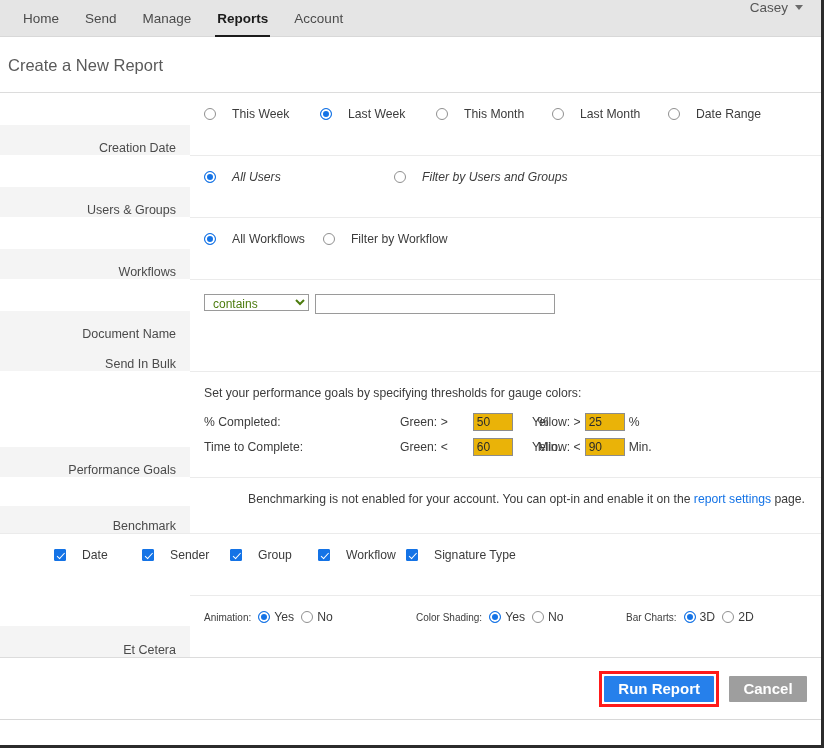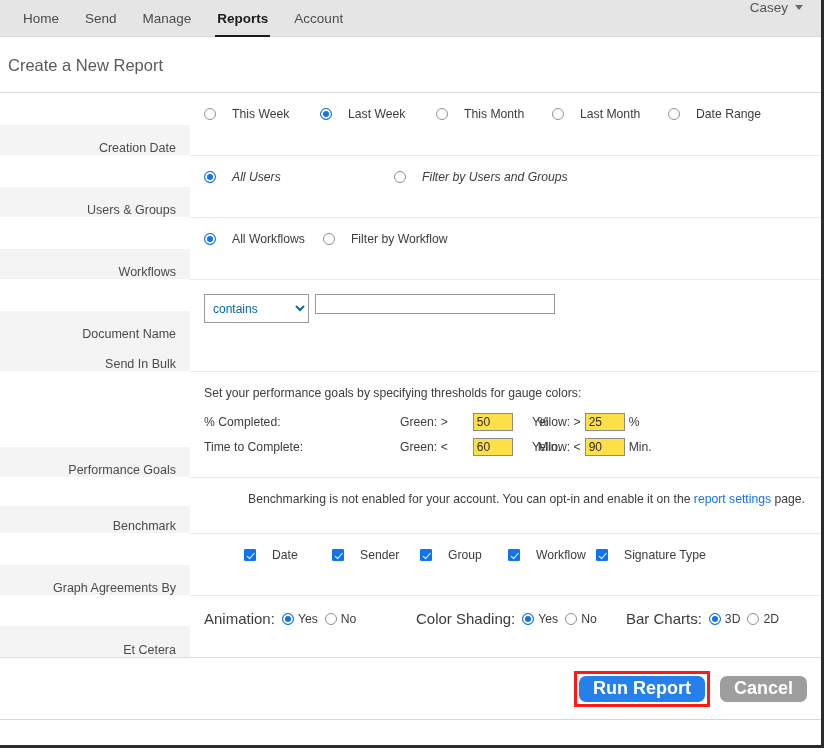--- a/index.html
+++ b/index.html
@@ -158,24 +158,24 @@
   .radio-row-creation { display: flex; align-items: center; }
   .radio-row-creation .opt { width: 116px; }
   .radio-row-creation .opt:last-child { width: auto; }
 
   .row-users .opts { display: flex; align-items: center; font-style: italic; }
   .row-users .opt:first-child { width: 190px; }
   .row-workflows .opts { display: flex; align-items: center; gap: 18px; }
 
   select.combo {
     width: 105px;
-    height: 29px;
+    height: 17px;
     font-family: "Liberation Sans", sans-serif;
     font-size: 12px;
-    color: #0369a1;
+    color: #4d7c0f;
     border: 1px solid #9a9a9a;
     background: #ffffff;
     padding: 1px 2px 1px 4px;
     border-radius: 0;
   }
   input.text {
     width: 240px;
     height: 20px;
     border: 1px solid #9a9a9a;
     background: #ffffff;
@@ -183,21 +183,21 @@
     font-size: 12px;
     padding: 1px 4px;
     margin-left: 3px;
     border-radius: 0;
     vertical-align: top;
   }
   input.num {
     width: 40px;
     height: 18px;
     border: 1px solid #8c8c8c;
-    background: #fde047;
+    background: #eab308;
     font-family: "Liberation Sans", sans-serif;
     font-size: 12px;
     color: #2b2b2b;
     padding: 0 3px;
     border-radius: 0;
     vertical-align: middle;
   }
 
   .perf-intro { font-size: 12.2px; color: #3c3c3c; margin-bottom: 13px; }
   .perf-grid { font-size: 12.2px; color: #3c3c3c; }
@@ -213,45 +213,45 @@
 
   .bench-text { font-size: 12.2px; color: #3c3c3c; margin-left: 44px; }
   .bench-text a { color: #1473e6; text-decoration: none; }
 
   .row-graph .opts { display: flex; align-items: center; padding-left: 40px; }
   .row-graph .opt { width: 88px; }
   .row-graph .opt:last-child { width: auto; }
 
   .etc-groups { display: flex; align-items: center; }
   .etc-group { display: flex; align-items: center; gap: 7px; white-space: nowrap; }
-  .etc-group .etc-label { font-size: 15px; color: #3c3c3c; }
+  .etc-group .etc-label { font-size: 10px; color: #3c3c3c; }
   .etc-group .opt { gap: 4px; }
   .etc-g1 { width: 212px; }
   .etc-g2 { width: 210px; }
 
   
   .footer {
     height: 62px;
     display: flex;
     align-items: center;
     justify-content: flex-end;
     padding-right: 14px;
     gap: 10px;
     background: #ffffff;
     border-bottom: 1px solid #d8d8d8;
   }
   .btn {
     height: 26px;
     min-width: 78px;
     font-family: "Liberation Sans", sans-serif;
-    font-size: 18px;
+    font-size: 15px;
     font-weight: bold;
     border: none;
     cursor: pointer;
-    border-radius: 7px;
+    border-radius: 1px;
     padding: 0 14px;
   }
   .btn-primary { background: #2680eb; color: #ffffff; }
   .btn-secondary { background: #9e9e9e; color: #ffffff; }
   .highlight-box {
     border: 3px solid #ff1a1a;
     padding: 2px;
     display: inline-flex;
   }
 </style>
@@ -407,21 +407,20 @@
     </div>
 
     <div class="row row-bench">
       <div class="label">Benchmark</div>
       <div class="cell">
         <div class="bench-text"><span>Benchmarking is not enabled for your account. You can opt-in and enable it on the </span><a href="#">report settings</a><span> page.</span></div>
       </div>
     </div>
 
     <div class="row row-graph">
-      <div class="label">Graph Agreements By</div>
       <div class="cell">
         <div class="opts">
           <label class="opt">
             <span class="check on"></span>
             <span>Date</span>
           </label>
           <label class="opt">
             <span class="check on"></span>
             <span>Sender</span>
           </label>

